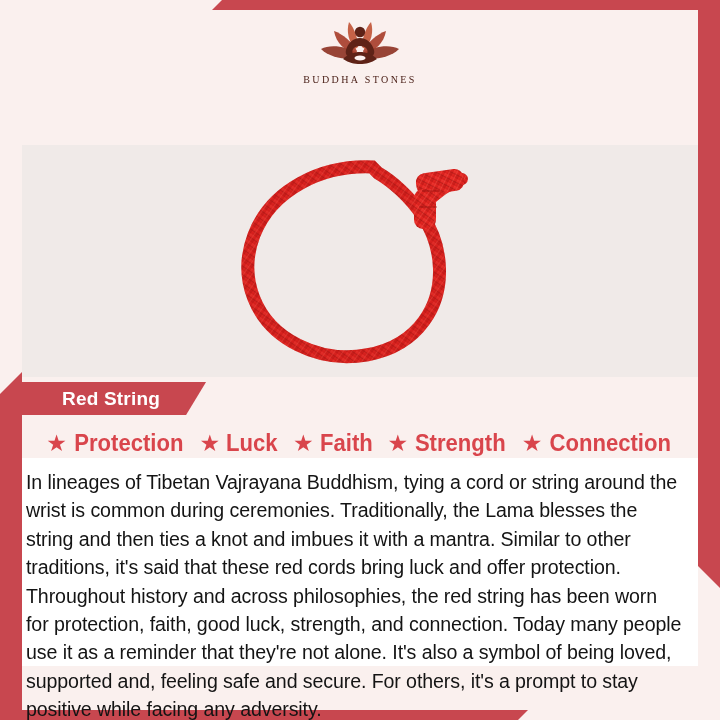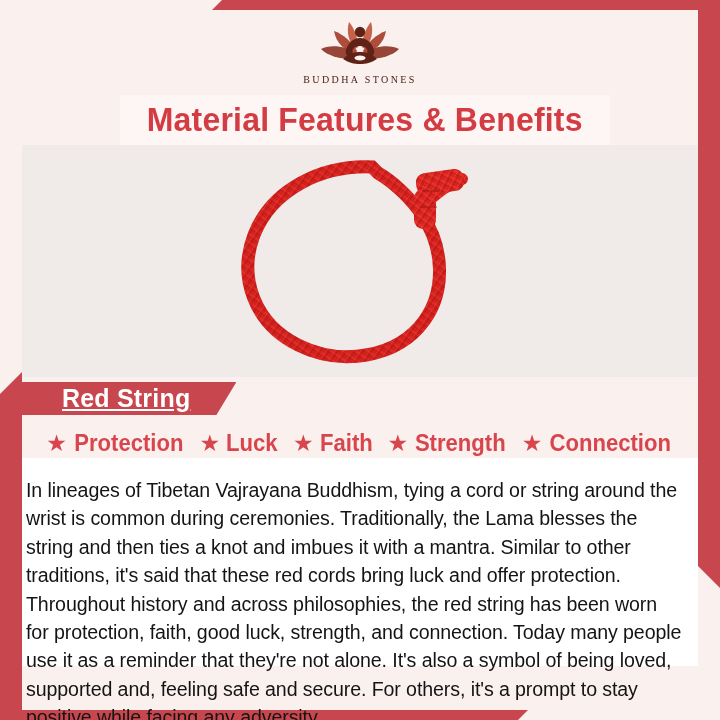--- a/index.html
+++ b/index.html
@@ -148,25 +148,24 @@
     background: #c8474f;
     display: flex;
     align-items: center;
     padding: 0 46px 0 40px;
     box-sizing: border-box;
     clip-path: polygon(0 0, 100% 0, calc(100% - 20px) 100%, 0 100%);
   }
   .tag-text {
     font-family: "Liberation Sans Narrow", "Liberation Sans", sans-serif;
     font-weight: 700;
-    font-size: 25px;
+    font-size: 19px;
     color: #ffffff;
     white-space: nowrap;
     letter-spacing: 0.2px;
-    text-decoration: underline;
   }
 
   
   .features {
     position: absolute;
     left: 0;
     top: 412px;
     width: 676px;
     height: 42px;
     display: flex;
@@ -198,21 +197,21 @@
   }
 
   
   .copy-panel {
     position: absolute;
     left: 0;
     top: 448px;
     width: 676px;
     height: 208px;
     background: #ffffff;
-    padding: 18px 16px 0 4px;
+    padding: 10px 16px 0 4px;
     box-sizing: border-box;
   }
   .copy-text {
     font-family: "Liberation Sans Narrow", "Liberation Sans", sans-serif;
     font-size: 19.6px;
     line-height: 28.4px;
     color: #141414;
     font-weight: 400;
     text-align: left;
     letter-spacing: -0.1px;
@@ -253,23 +252,20 @@
 
           <path d="M48 20 C 41 20, 36 25, 34 32 C 33 36, 35 39, 39 39 L 41 36 C 39 32, 42 28, 48 28 C 54 28, 57 32, 55 36 L 57 39 C 61 39, 63 36, 62 32 C 60 25, 55 20, 48 20 Z"></path>
 
           <path d="M31 41 C 36 36, 42 34, 48 34 C 54 34, 60 36, 65 41 C 59 45, 54 46, 48 46 C 42 46, 37 45, 31 41 Z"></path>
         </g>
         <ellipse cx="48" cy="40" rx="5.5" ry="2.6" fill="#faf0ee"></ellipse>
       </svg>
       <div class="logo-wordmark">BUDDHA STONES</div>
     </div>
 
-    <div class="title-banner">
-      <div class="title-text">Material Features &amp; Benefits</div>
-    </div>
 
     <div class="product-stage">
       <svg class="product-img" viewBox="0 0 300 232">
         <defs>
           <linearGradient id="cordGrad" x1="0" y1="0" x2="1" y2="1">
             <stop offset="0%" stop-color="#ef3a33"></stop>
             <stop offset="45%" stop-color="#df2420"></stop>
             <stop offset="100%" stop-color="#bf1a18"></stop>
           </linearGradient>
           <pattern id="weave" width="7" height="7" patternUnits="userSpaceOnUse" patternTransform="rotate(35)">

